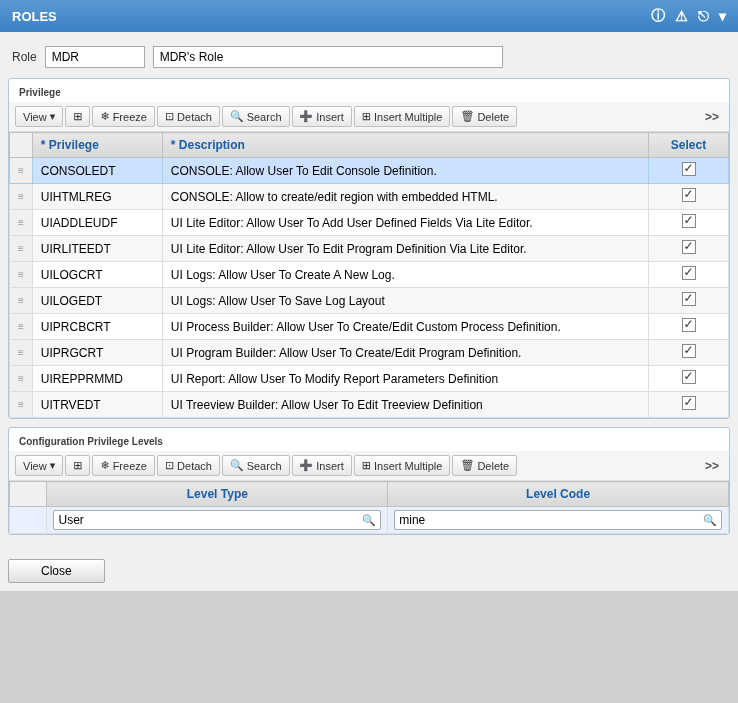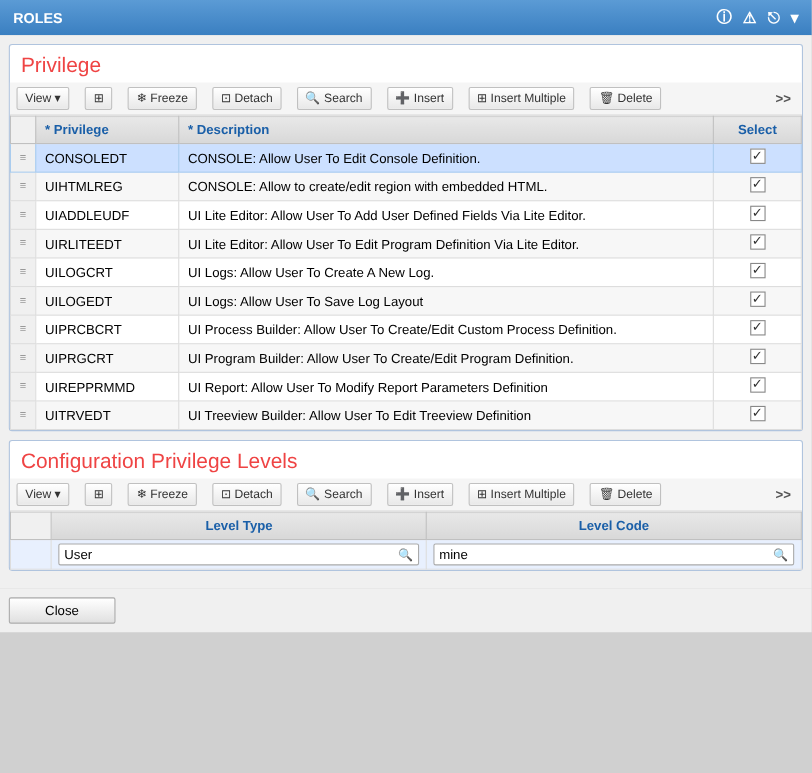--- a/index.html
+++ b/index.html
@@ -56,30 +56,30 @@
       width: 350px;
     }
 
     .section {
       background: white;
       border: 1px solid #b0c4de;
       border-radius: 3px;
       margin-bottom: 8px;
     }
     .section-title {
-      color: #ef4444;
-      font-weight: normal;
-      font-size: 19px;
+      color: #404040;
+      font-weight: bold;
+      font-size: 10px;
       padding: 8px 10px 4px 10px;
     }
 
     .toolbar {
       display: flex;
       align-items: center;
-      gap: 14px;
+      gap: 2px;
       padding: 4px 6px;
       border-bottom: 1px solid #ddd;
       background: #f5f5f5;
     }
     .toolbar-btn {
       display: flex;
       align-items: center;
       gap: 3px;
       padding: 3px 7px;
       border: 1px solid #c0c0c0;
@@ -214,20 +214,25 @@
   <div class="title-bar-icons">
     <span title="Info">ⓘ</span>
     <span title="Warning">⚠</span>
     <span title="Export">⎋</span>
     <span title="Menu">▾</span>
   </div>
 </div>
 
 <div class="main-content">
 
+  <div class="role-row">
+    <span class="role-label">Role</span>
+    <input class="role-input" value="MDR" readonly="" style="">
+    <input class="role-input-wide" value="MDR's Role" readonly="" style="">
+  </div>
 
   <div class="section">
     <div class="section-title">Privilege</div>
 
     <div class="toolbar">
       <button class="view-btn">
         <span>View</span>
         <span>▾</span>
       </button>
       <button class="toolbar-btn">

